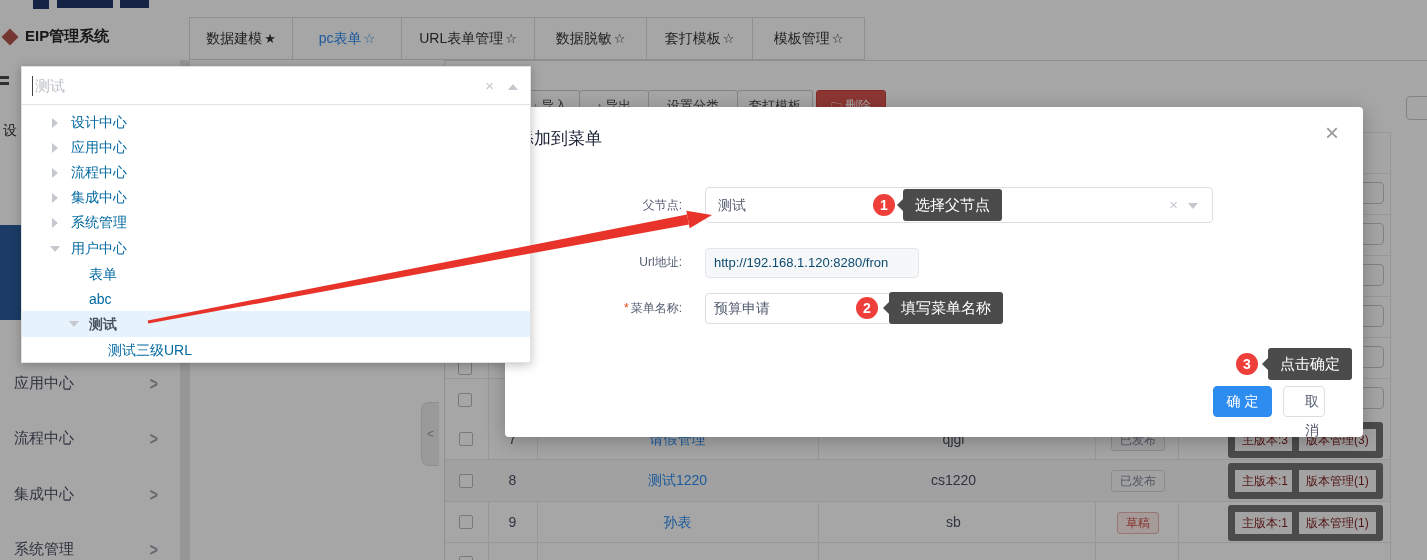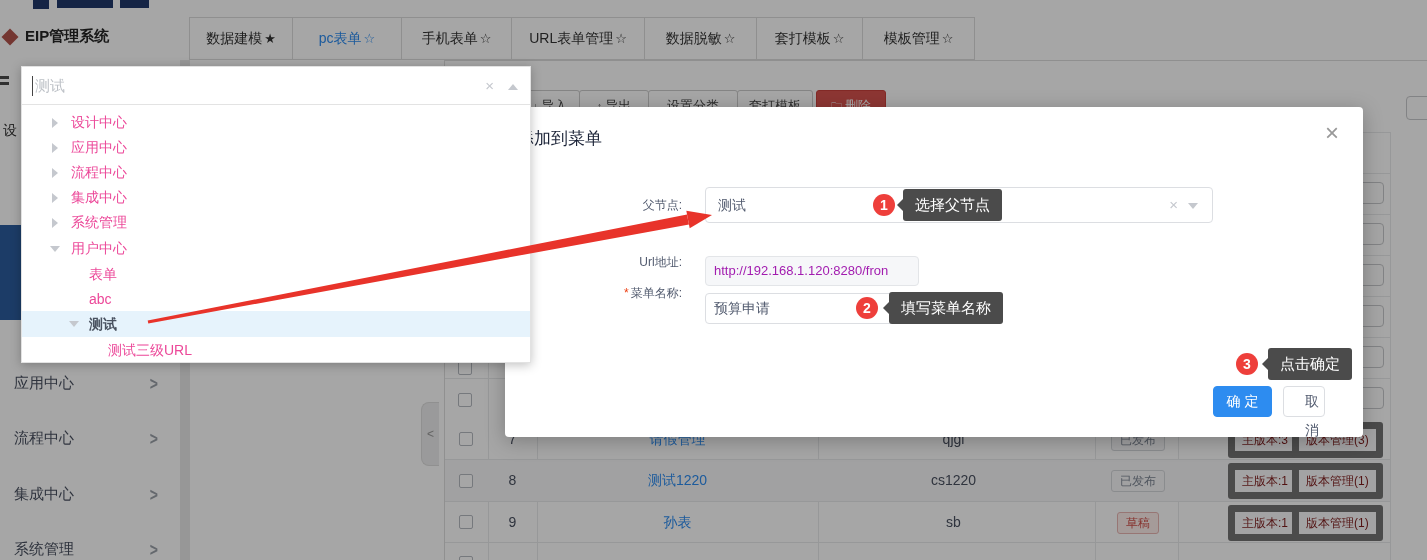--- a/index.html
+++ b/index.html
@@ -54,33 +54,33 @@
   #modal .title{position:absolute;left:12px;top:20px;font-size:17px;color:#1c2438;}
   #modal .close{position:absolute;right:24px;top:14px;font-size:24px;color:#999;line-height:24px;}
   .flabel{position:absolute;text-align:right;font-size:12px;color:#515a6e;line-height:20px;}
   .req{color:#ed4014;margin-right:2px;}
   .fselect{position:absolute;left:200px;top:80px;width:508px;height:36px;box-sizing:border-box;border:1px solid #dcdee2;border-radius:4px;background:#fff;}
   .fselect .val{position:absolute;left:12px;top:0;line-height:34px;font-size:14px;color:#515a6e;}
   .fselect .clr{position:absolute;right:34px;top:0;line-height:34px;color:#c5c8ce;font-size:15px;}
   .caret-down{position:absolute;right:14px;top:15px;width:0;height:0;border-left:5px solid transparent;border-right:5px solid transparent;border-top:6px solid #c5c8ce;}
   .finput{position:absolute;width:214px;height:30px;box-sizing:border-box;border:1px solid #dcdee2;border-radius:4px;background:#fff;
     font-size:14px;color:#515a6e;line-height:28px;padding:0 8px;white-space:nowrap;overflow:hidden;}
-  .finput.disabled{background:#f6f7f9;border-color:#e3e5e8;color:#a21caf;font-size:13px;margin-top:8px;}
+  .finput.disabled{background:#f6f7f9;border-color:#e3e5e8;color:#0c4a6e;font-size:13px;}
   .btn{position:absolute;height:31px;box-sizing:border-box;border-radius:4px;font-size:14px;text-align:center;line-height:29px;}
   .btn.primary{background:#2d8cf0;border:1px solid #2d8cf0;color:#fff;}
   .btn.default{background:#fff;border:1px solid #dcdee2;color:#515a6e;}
   
   #dropdown{position:absolute;left:21px;top:66px;width:510px;height:297px;background:#fff;z-index:30;
     border:1px solid #e2e2e2;box-sizing:border-box;box-shadow:0 2px 10px rgba(0,0,0,.25);}
   #ddsearch{position:absolute;left:0;top:0;width:100%;height:38px;border-bottom:1px solid #e3e3e3;box-sizing:border-box;}
   #ddsearch .ph{position:absolute;left:13px;top:0;line-height:38px;font-size:15px;color:#bcc0c6;}
   #ddsearch .caretbar{position:absolute;left:10px;top:9px;width:1px;height:20px;background:#444;}
   #ddsearch .clr{position:absolute;right:36px;top:0;line-height:38px;color:#c5c8ce;font-size:15px;}
   .caret-up{position:absolute;right:12px;top:17px;width:0;height:0;border-left:5px solid transparent;border-right:5px solid transparent;border-bottom:6px solid #c5c8ce;}
-  .ti{position:absolute;left:0;width:100%;height:25px;line-height:25px;font-size:14px;color:#ec4899;}
+  .ti{position:absolute;left:0;width:100%;height:25px;line-height:25px;font-size:14px;color:#0369a1;}
   .ti.sel{background:#e6f3fc;font-weight:bold;color:#4a5260;}
   .ti .tl{position:absolute;top:0;}
   .tri{position:absolute;top:50%;width:0;height:0;}
   .tri-r{margin-top:-5px;border-top:5px solid transparent;border-bottom:5px solid transparent;border-left:6px solid #c5c8ce;}
   .tri-d{margin-top:-3px;border-left:5px solid transparent;border-right:5px solid transparent;border-top:6px solid #c5c8ce;}
   .abadge{position:absolute;width:22px;height:22px;border-radius:50%;background:#ee3f3b;color:#fff;font-size:14px;font-weight:bold;
     text-align:center;line-height:22px;z-index:40;}
   .tip{position:absolute;height:32px;line-height:32px;padding:0 12px;background:#4b4b4b;color:#fff;font-size:15px;border-radius:3px;z-index:40;white-space:nowrap;}
   .tip .tarrow{position:absolute;left:-6px;top:10px;width:0;height:0;border-top:6px solid transparent;border-bottom:6px solid transparent;border-right:6px solid #4b4b4b;}
   #arrowsvg{position:absolute;left:0;top:0;z-index:45;pointer-events:none;}
@@ -95,21 +95,20 @@
     <div class="abs logo-frag" style="left:33px;top:0;width:16px;height:9px;"></div>
     <div class="abs logo-frag" style="left:57px;top:0;width:56px;height:8px;"></div>
     <div class="abs logo-frag" style="left:120px;top:0;width:29px;height:8px;"></div>
 
     <div id="hdr">
       <span class="diamond"></span>
       <span class="apptitle">EIP管理系统</span>
       <div id="tabs">
         <div class="tab" style="width:104px"><span>数据建模</span><span class="star">★</span></div>
         <div class="tab active" style="width:110px"><span>pc表单</span><span class="star">☆</span></div>
-        <div class="tab" style="width:111px"><span>手机表单</span><span class="star">☆</span></div>
         <div class="tab" style="width:134px"><span>URL表单管理</span><span class="star">☆</span></div>
         <div class="tab" style="width:113px"><span>数据脱敏</span><span class="star">☆</span></div>
         <div class="tab" style="width:107px"><span>套打模板</span><span class="star">☆</span></div>
         <div class="tab" style="width:113px"><span>模板管理</span><span class="star">☆</span></div>
       </div>
     </div>
 
     <div id="sidebar">
       <span class="burger" style="left:0;top:16px;"></span>
       <span class="burger" style="left:0;top:22px;"></span>
@@ -215,21 +214,21 @@
     <div class="flabel" style="left:55px;top:88px;width:122px;">父节点:</div>
     <div class="fselect">
       <span class="val">测试</span>
       <span class="clr">×</span>
       <span class="caret-down"></span>
     </div>
 
     <div class="flabel" style="left:55px;top:145px;width:122px;">Url地址:</div>
     <div class="finput disabled" style="left:200px;top:141px;">http://192.168.1.120:8280/fron</div>
 
-    <div class="flabel" style="left:55px;top:176px;width:122px;"><span class="req">*</span><span>菜单名称:</span></div>
+    <div class="flabel" style="left:55px;top:191px;width:122px;"><span class="req">*</span><span>菜单名称:</span></div>
     <div class="finput" style="left:200px;top:186px;height:31px;">预算申请</div>
 
     <div class="btn primary" style="left:708px;top:279px;width:59px;">确 定</div>
     <div class="btn default" style="left:778px;top:279px;width:42px;padding-left:16px;">取 消</div>
   </div>
 
   <div id="dropdown">
     <div id="ddsearch">
       <span class="caretbar"></span>
       <span class="ph">测试</span>

